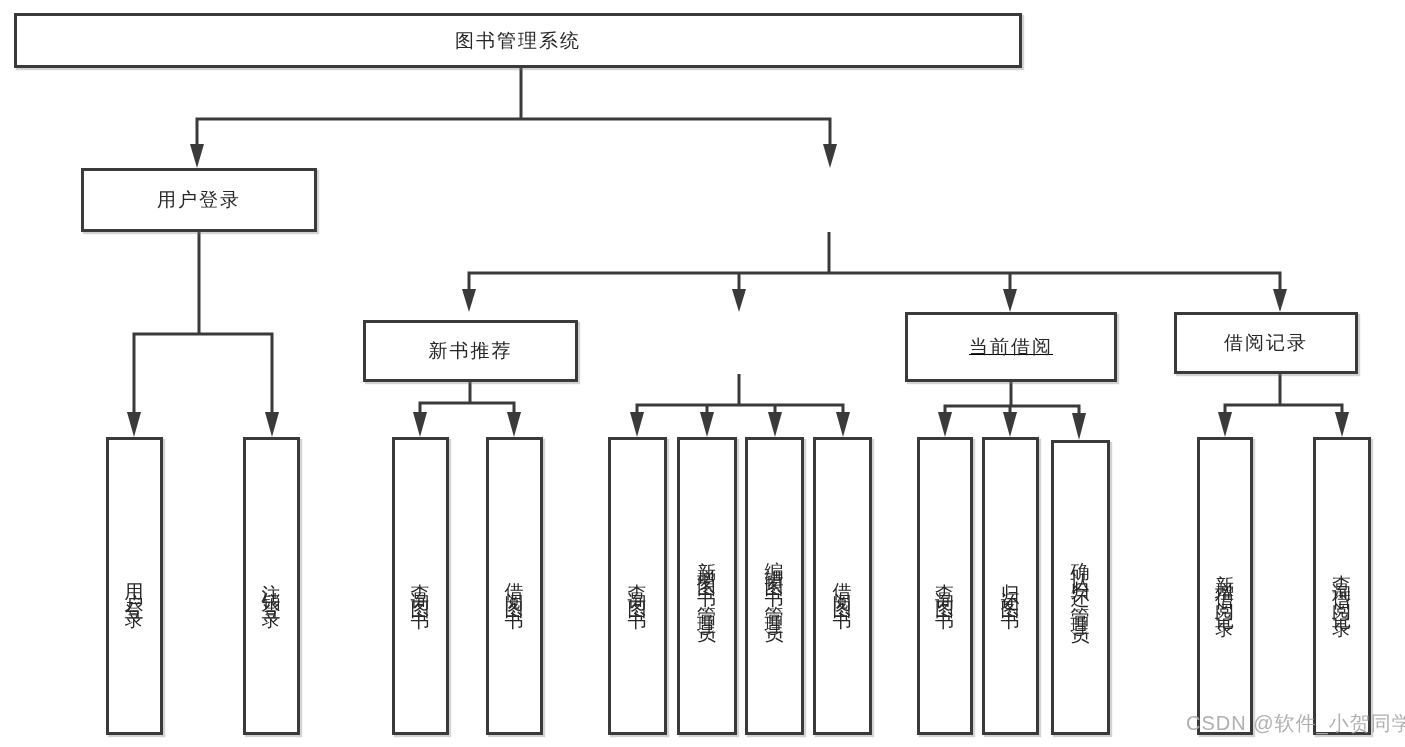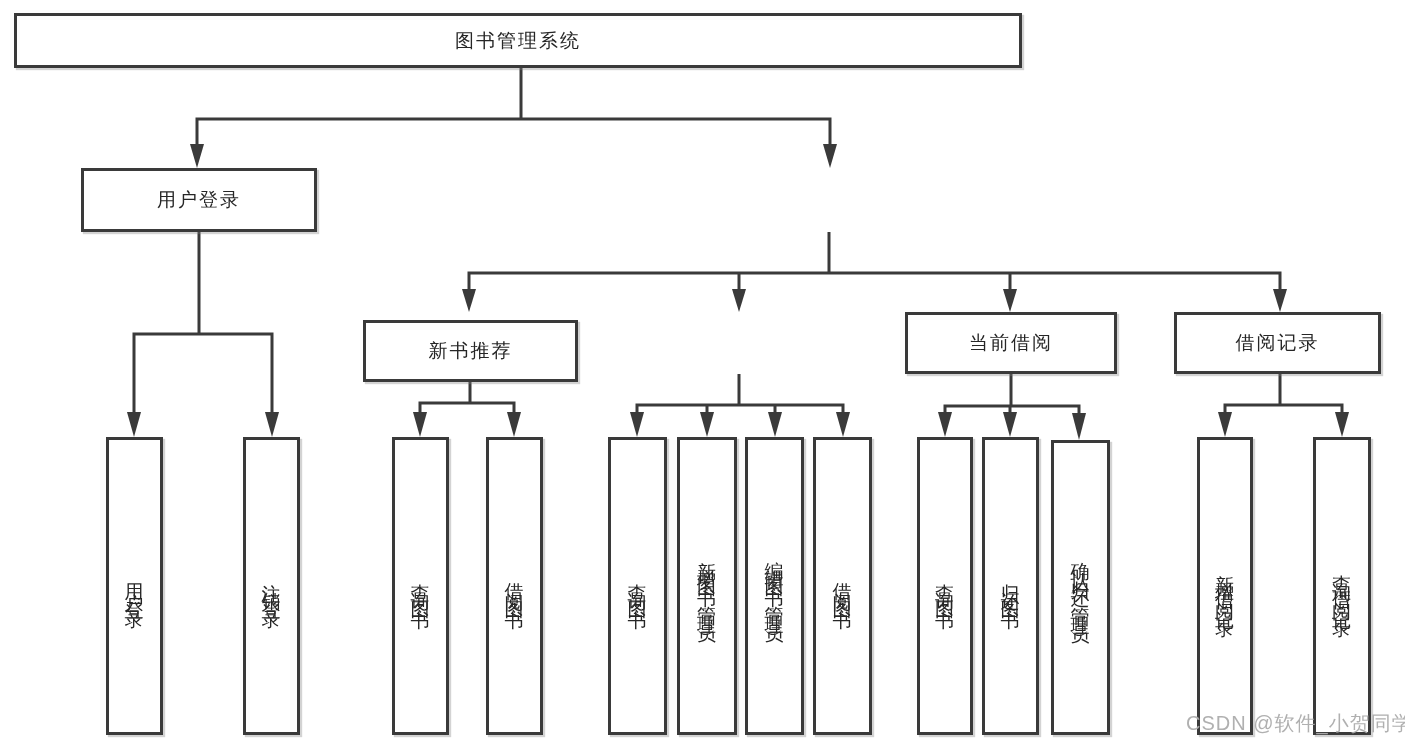--- a/index.html
+++ b/index.html
@@ -22,22 +22,22 @@
     writing-mode:vertical-rl;text-orientation:mixed;
     font-size:19px;color:#262626;letter-spacing:9px;
     line-height:1;white-space:nowrap;
   }
   
   #n-root{left:14px;top:13px;width:1008px;height:55px;}
   #n-user-login{left:81px;top:168px;width:236px;height:64px;}
   #n-book-mgmt{left:711px;top:168px;width:236px;height:64px;}
   #n-new-books{left:363px;top:320px;width:215px;height:62px;}
   #n-book-borrow{left:633px;top:312px;width:212px;height:62px;}
-  #n-current-borrow{left:905px;top:312px;width:212px;height:62px;}
-  #n-borrow-records{left:1174px;top:312px;width:207px;height:62px;}
+  #n-current-borrow{left:905px;top:312px;width:212px;height:70px;text-decoration:underline;}
+  #n-borrow-records{left:1174px;top:312px;width:184px;height:62px;}
   #l-user-login{left:106px;top:437px;width:57px;height:298px;}
   #l-logout{left:243px;top:437px;width:57px;height:298px;}
   #l-nb-query{left:392px;top:437px;width:57px;height:298px;}
   #l-nb-borrow{left:486px;top:437px;width:57px;height:298px;}
   #l-bb-query{left:608px;top:437px;width:59px;height:298px;}
   #l-bb-add{left:677px;top:437px;width:60px;height:298px;}
   #l-bb-edit{left:745px;top:437px;width:59px;height:298px;}
   #l-bb-borrow{left:813px;top:437px;width:59px;height:298px;}
   #l-cb-query{left:917px;top:437px;width:56px;height:298px;}
   #l-cb-return{left:982px;top:437px;width:57px;height:298px;}

